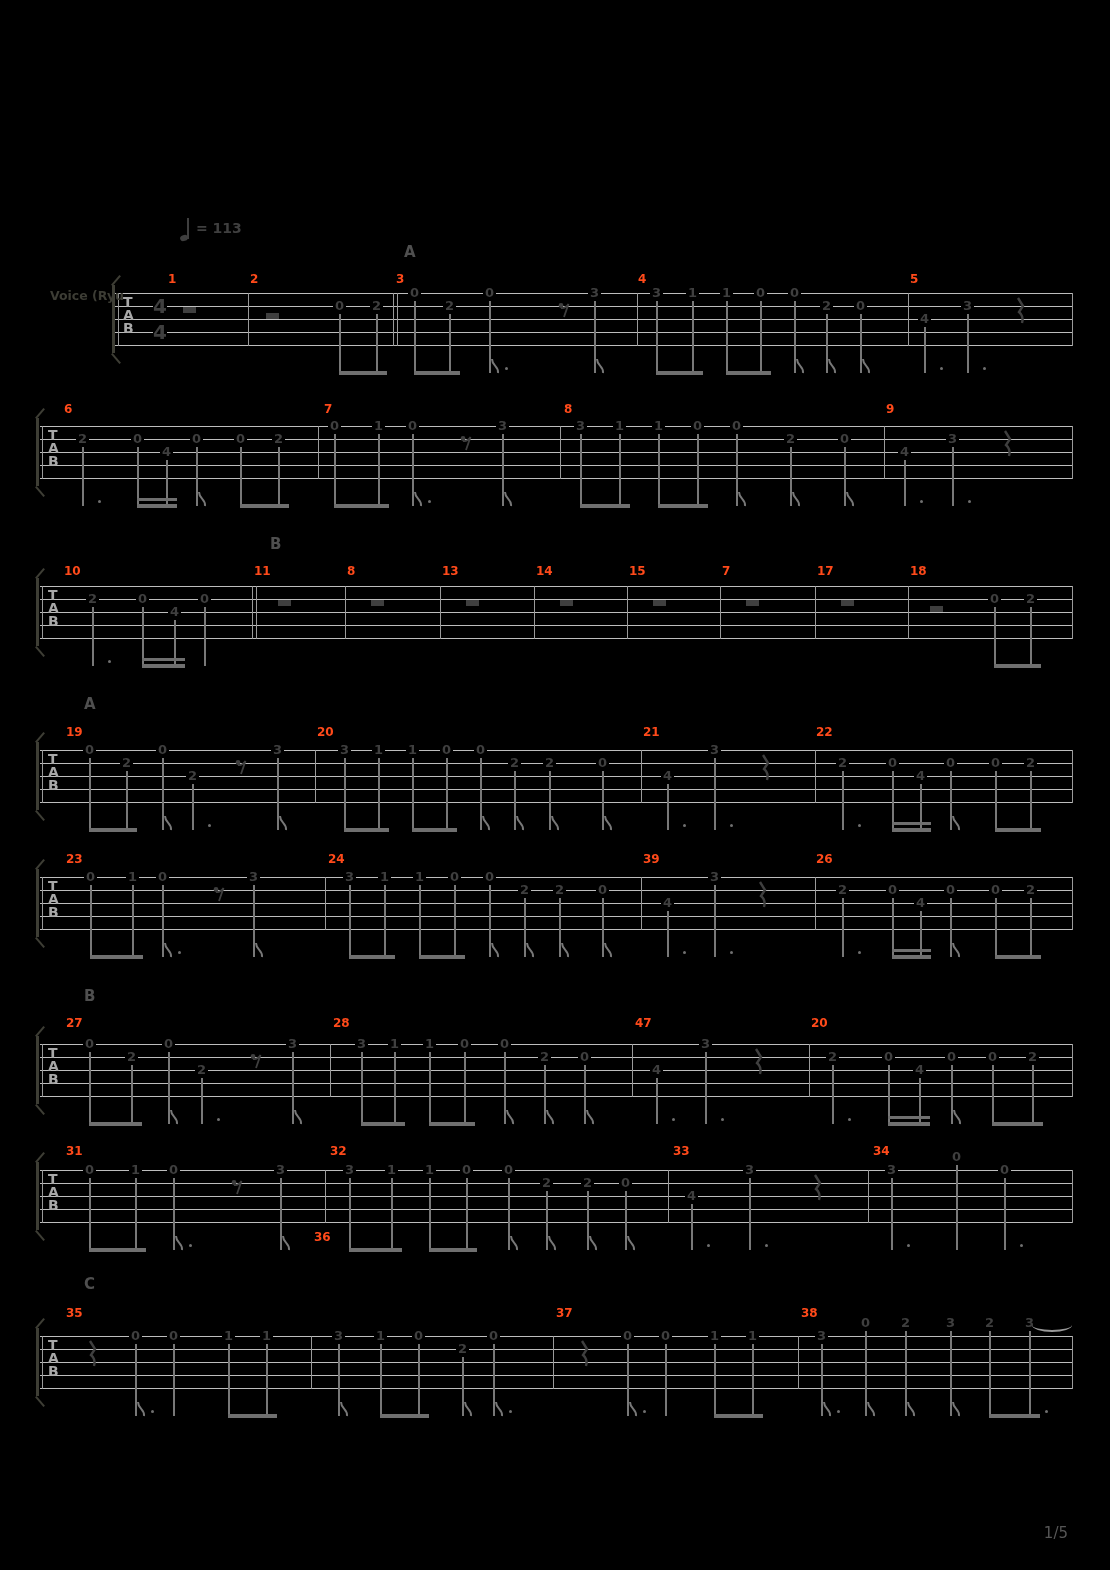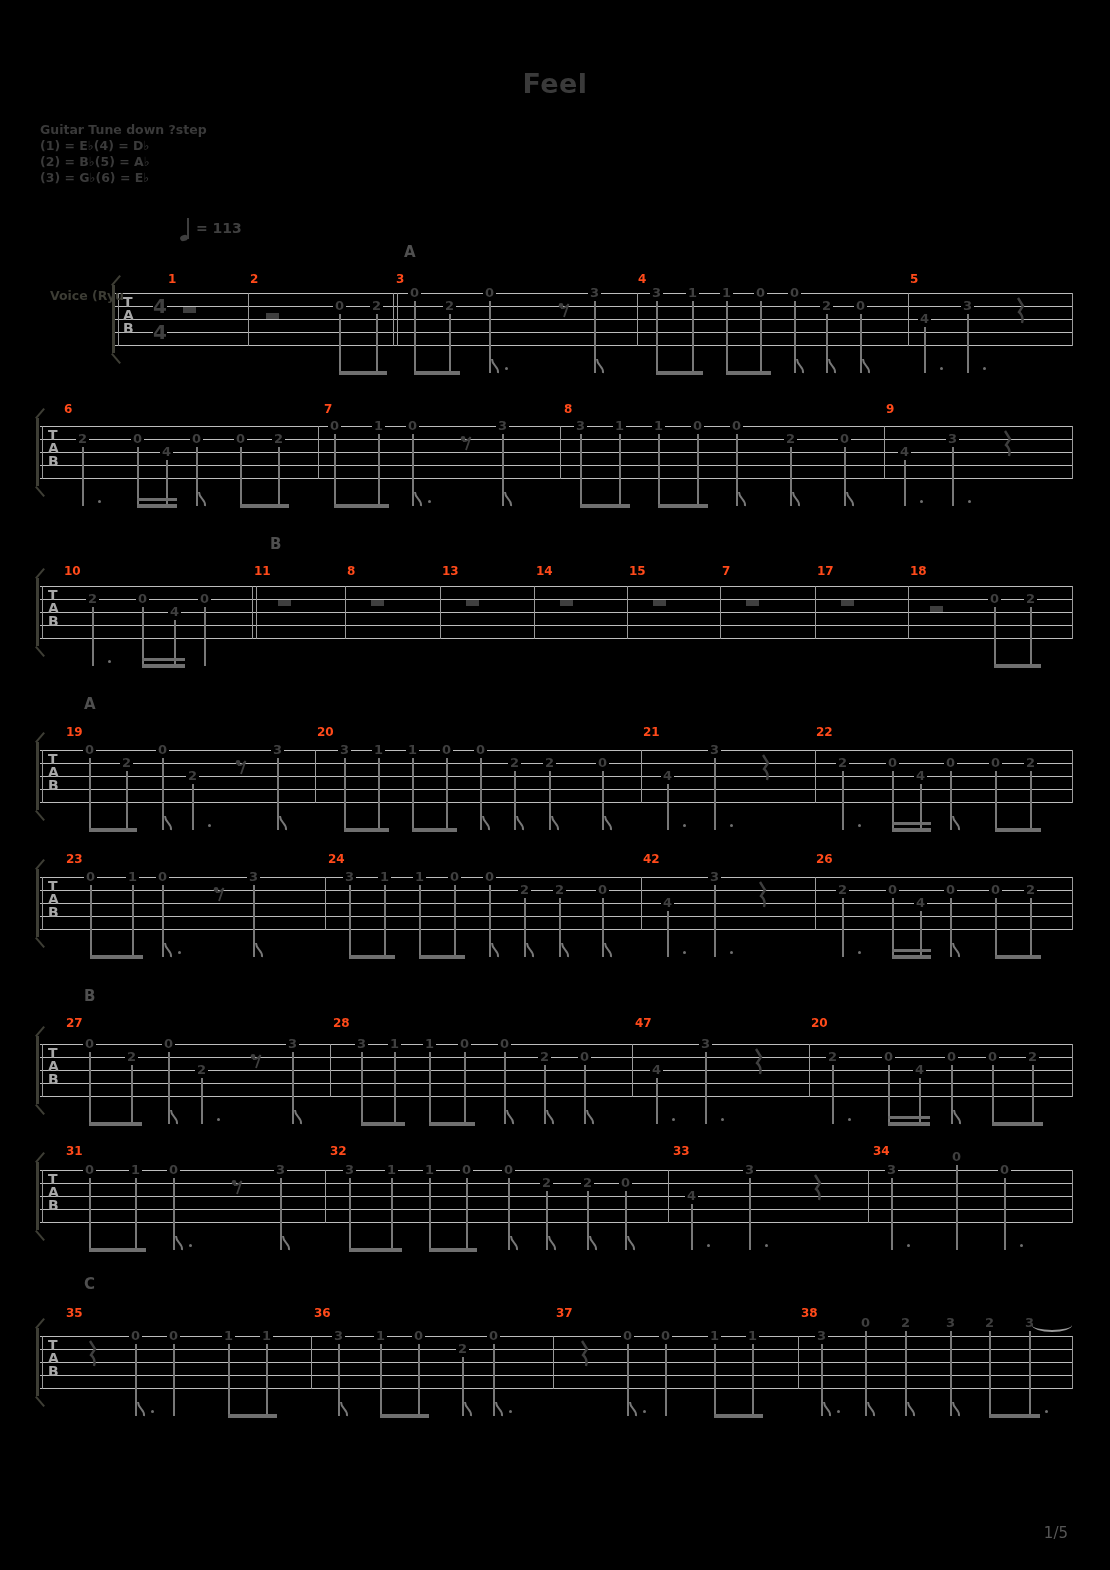--- a/index.html
+++ b/index.html
@@ -34,28 +34,21 @@
   .rwhole{position:absolute;width:13px;height:6px;background:#3f3f3f;}
   .rhalf{position:absolute;width:13px;height:6px;background:#3f3f3f;}
   .rsvg{position:absolute;}
   .tie{position:absolute;height:12px;border-bottom:2px solid #9a9a9a;
        border-radius:0 0 50% 50%;}
 </style>
 </head>
 <body>
 
 <div class="sheet">
-  <div class="title">Feel</div>
 
-  <div class="tuning">
-    <div>Guitar Tune down ?step</div>
-    <div>(1) = E♭(4) = D♭</div>
-    <div>(2) = B♭(5) = A♭</div>
-    <div>(3) = G♭(6) = E♭</div>
-  </div>
 
   <div class="tempo">
     <span class="nhead"></span>
     <span class="nstem"></span>
     <span class="ttext">= 113</span>
   </div>
 
   <div id="score">
       <div class="brk" style="left: 112px; top: 285px; height: 68px;"></div>
       <div class="wing" style="left: 115px; top: 274px; transform: rotate(40deg);"></div>
@@ -406,21 +399,21 @@
       <div class="bar" style="left: 42px; top: 877px; height: 53px;"></div>
       <div class="bar" style="left: 325px; top: 877px; height: 53px;"></div>
       <div class="bar" style="left: 641px; top: 877px; height: 53px;"></div>
       <div class="bar" style="left: 815px; top: 877px; height: 53px;"></div>
       <div class="bar" style="left: 1072px; top: 877px; height: 53px;"></div>
       <div class="clefch" style="left: 48px; top: 880px;">T</div>
       <div class="clefch" style="left: 48px; top: 893px;">A</div>
       <div class="clefch" style="left: 48px; top: 906px;">B</div>
       <div class="mnum" style="left: 66px; top: 852px;">23</div>
       <div class="mnum" style="left: 328px; top: 852px;">24</div>
-      <div class="mnum" style="left: 643px; top: 852px;">42</div>
+      <div class="mnum" style="left: 643px; top: 852px;">39</div>
       <div class="mnum" style="left: 816px; top: 852px;">26</div>
       <div class="fret" style="left: 84px; top: 870px;">0</div>
       <div class="stem" style="left: 90px; top: 885px; height: 72px;"></div>
       <div class="fret" style="left: 126px; top: 870px;">1</div>
       <div class="stem" style="left: 132px; top: 885px; height: 72px;"></div>
       <div class="fret" style="left: 156px; top: 870px;">0</div>
       <div class="stem" style="left: 162px; top: 885px; height: 72px;"></div>
       <div style="position: absolute; left: 164px; top: 943px;"><svg width="9" height="15" viewBox="0 0 9 15">
           <path d="M1,0 C1,7 8,7 7,14" stroke="#787878" stroke-width="2" fill="none"></path>
         </svg></div>
@@ -687,21 +680,21 @@
       <div class="bar" style="left: 42px; top: 1336px; height: 53px;"></div>
       <div class="bar" style="left: 311px; top: 1336px; height: 53px;"></div>
       <div class="bar" style="left: 553px; top: 1336px; height: 53px;"></div>
       <div class="bar" style="left: 798px; top: 1336px; height: 53px;"></div>
       <div class="bar" style="left: 1072px; top: 1336px; height: 53px;"></div>
       <div class="clefch" style="left: 48px; top: 1339px;">T</div>
       <div class="clefch" style="left: 48px; top: 1352px;">A</div>
       <div class="clefch" style="left: 48px; top: 1365px;">B</div>
       <div class="sect" style="left: 84px; top: 1275px;">C</div>
       <div class="mnum" style="left: 66px; top: 1306px;">35</div>
-      <div class="mnum" style="left: 314px; top: 1306px;">36</div>
+      <div class="mnum" style="left: 314px; top: 1230px;">36</div>
       <div class="mnum" style="left: 556px; top: 1306px;">37</div>
       <div class="mnum" style="left: 801px; top: 1306px;">38</div>
       <div class="fret" style="left: 129px; top: 1329px;">0</div>
       <div class="stem" style="left: 135px; top: 1344px; height: 72px;"></div>
       <div style="position: absolute; left: 137px; top: 1402px;"><svg width="9" height="15" viewBox="0 0 9 15">
           <path d="M1,0 C1,7 8,7 7,14" stroke="#787878" stroke-width="2" fill="none"></path>
         </svg></div>
       <div class="dot" style="left: 151px; top: 1410px;"></div>
       <div class="fret" style="left: 167px; top: 1329px;">0</div>
       <div class="stem" style="left: 173px; top: 1344px; height: 72px;"></div>

